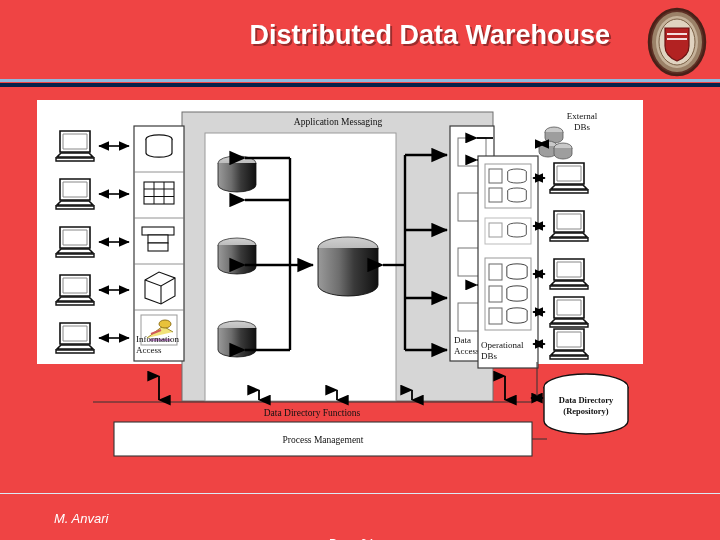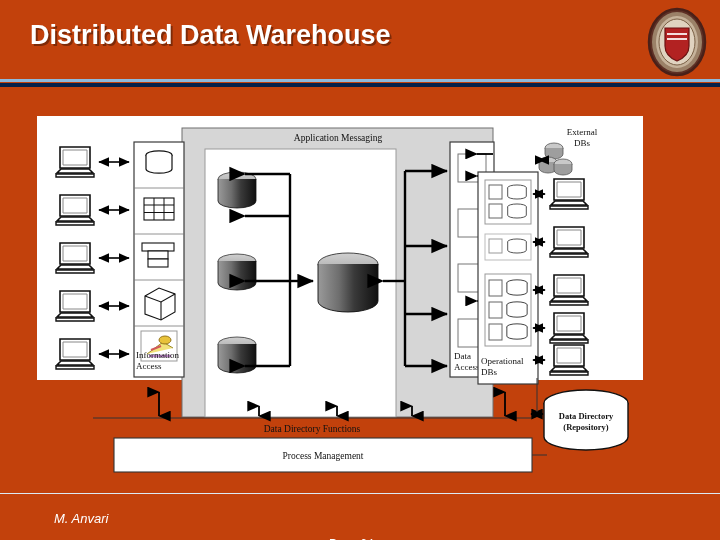--- a/index.html
+++ b/index.html
@@ -1,21 +1,21 @@
 <!DOCTYPE html>
 <html><head>
 <meta charset="utf-8">
 <style>
   html,body{margin:0;padding:0;}
   body{
     width:720px;height:540px;overflow:hidden;
     background:#0063B1;
     font-family:"Liberation Sans", sans-serif;
   }
-  .slide{position:relative;width:720px;height:540px;background:#c2410c;}
+  .slide{position:relative;width:720px;height:540px;background:#ef4444;text-align:right;}
 
   
   .title{
     position:absolute;left:30px;top:20px;width:580px;
     font-size:27px;font-weight:bold;color:#ffffff;
     letter-spacing:0px;
     text-shadow:2px 2px 0 rgba(0,0,0,.35);
     white-space:nowrap;
   }
   .rule-light{position:absolute;left:0;top:79px;width:720px;height:3px;background:#8FB9DD;}
@@ -24,21 +24,21 @@
   
   .logo{position:absolute;left:647px;top:6px;width:60px;height:72px;}
 
   
   .foot-rule{position:absolute;left:0;top:493px;width:720px;height:1px;background:#DCE9F5;}
   .foot-author{position:absolute;left:54px;top:511px;font-size:13px;font-style:italic;color:#ffffff;}
   .foot-page{position:absolute;left:329px;top:537px;font-size:12px;color:#ffffff;}
 
   
   .canvas{
-    position:absolute;left:37px;top:116px;width:606px;height:264px;
+    position:absolute;left:37px;top:100px;width:606px;height:264px;
     background:#ffffff;
   }
   .diagram{position:absolute;left:0;top:0;width:606px;height:366px;}
   .diagram svg{display:block;}
 </style>
 </head>
 <body>
 
 <div class="slide">
 

